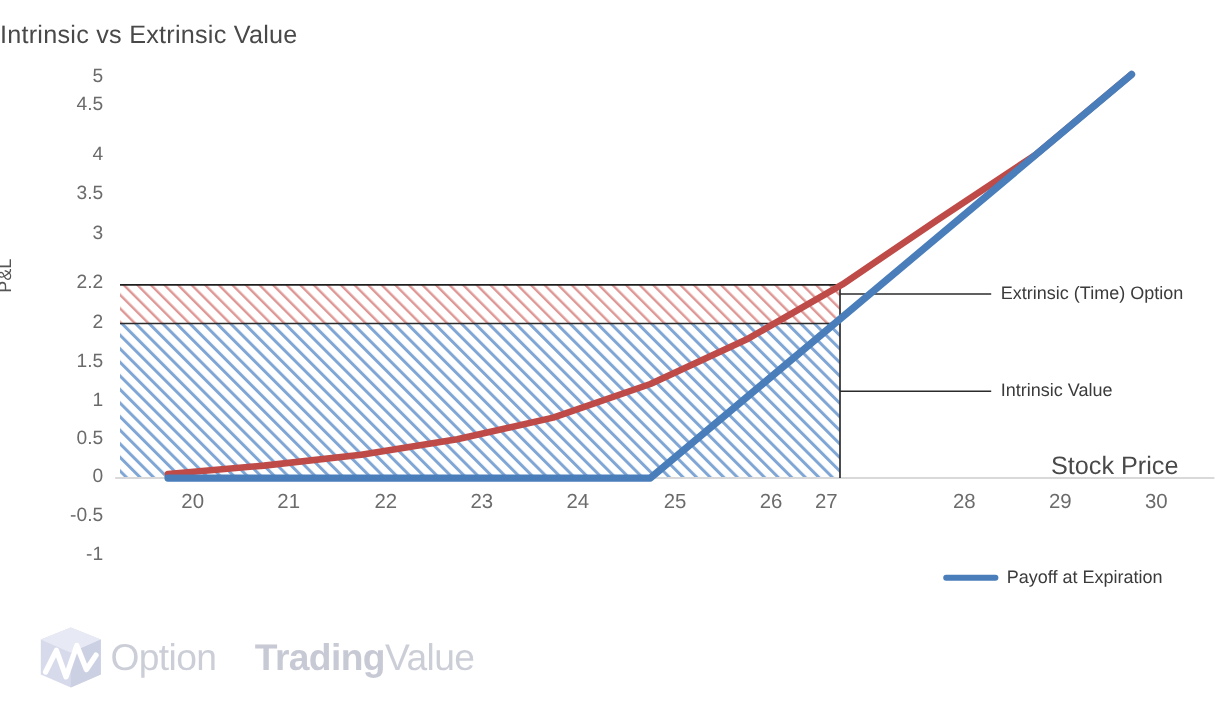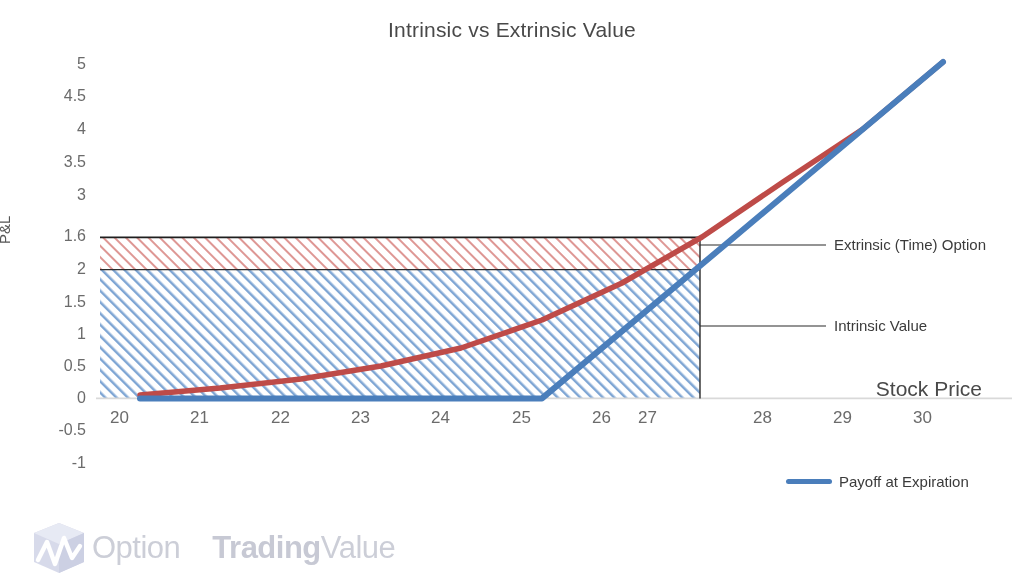--- a/index.html
+++ b/index.html
@@ -18,21 +18,21 @@
     position: absolute;
     left: 0; top: 0;
     width: 1024px;
     height: 587px;
   }
   #chart-title {
     position: absolute;
     left: 0;
     top: 18px;
     width: 1024px;
-    text-align: center;
+    text-align: left;
     font-size: 21px;
     color: #494949;
     letter-spacing: 0.2px;
     font-weight: 400;
   }
   .y-tick-label {
     position: absolute;
     right: 0;
     width: 36px;
     text-align: right;
@@ -55,21 +55,21 @@
     color: #555555;
     transform: rotate(-90deg);
     transform-origin: left top;
     white-space: nowrap;
   }
   .x-tick-label {
     position: absolute;
     top: 408px;
     width: 60px;
     margin-left: -30px;
-    text-align: left;
+    text-align: right;
     font-size: 17px;
     color: #6b6b6b;
   }
   #x-axis-title {
     position: absolute;
     top: 377px;
     right: 42px;
     font-size: 21px;
     color: #494949;
   }
@@ -128,25 +128,25 @@
 <body>
 
 <div id="chart-root">
 
   <div id="chart-title">Intrinsic vs Extrinsic Value</div>
 
   <div id="y-axis-title">P&amp;L</div>
 
   <div id="y-tick-col">
     <div class="y-tick-label" style="top:64px">5</div>
-    <div class="y-tick-label" style="top:96px">4.5</div>
+    <div class="y-tick-label" style="top:88px">4.5</div>
     <div class="y-tick-label" style="top:129px">4</div>
     <div class="y-tick-label" style="top:162px">3.5</div>
     <div class="y-tick-label" style="top:195px">3</div>
-    <div class="y-tick-label" style="top:236px">1.6</div>
+    <div class="y-tick-label" style="top:236px">2.2</div>
     <div class="y-tick-label" style="top:269px">2</div>
     <div class="y-tick-label" style="top:302px">1.5</div>
     <div class="y-tick-label" style="top:334px">1</div>
     <div class="y-tick-label" style="top:366px">0.5</div>
     <div class="y-tick-label" style="top:398px">0</div>
     <div class="y-tick-label" style="top:430px">-0.5</div>
     <div class="y-tick-label" style="top:463px">-1</div>
   </div>
 
   <div class="x-tick-label" style="left:140px">20</div>

